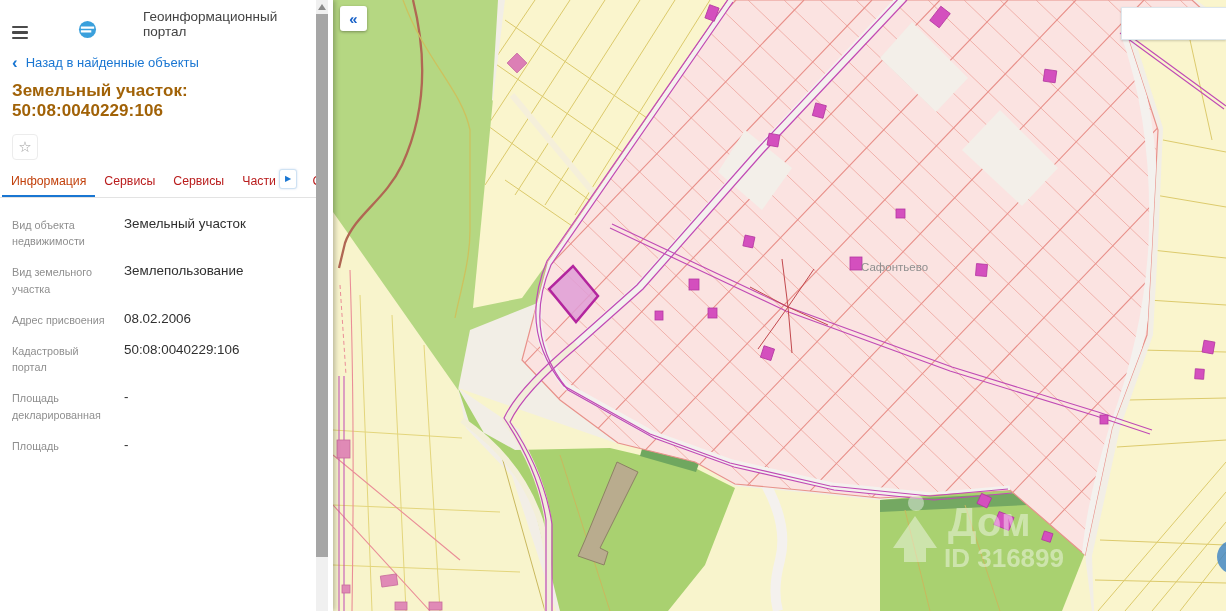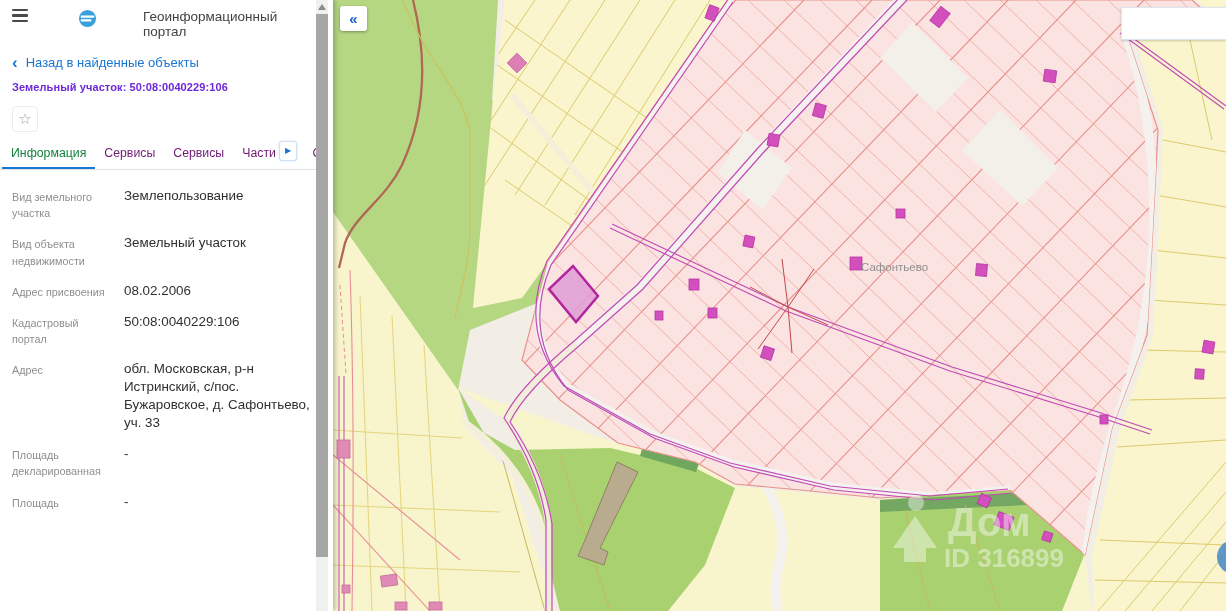--- a/index.html
+++ b/index.html
@@ -12,35 +12,35 @@
   .collapse-btn{position:absolute;left:7px;top:6px;width:27px;height:25px;background:#fff;
     border:none;border-radius:3px;box-shadow:0 1px 3px rgba(0,0,0,.35);color:#1a63c8;
     font-size:15px;font-weight:bold;line-height:25px;text-align:center;cursor:pointer;padding:0;}
   .map-topright{position:absolute;right:0;top:7px;width:104px;height:31px;background:#fff;
     border:1px solid #dde6ec;border-right:none;box-shadow:0 1px 2px rgba(0,0,0,.18);}
 
   
   .sidebar{position:absolute;left:0;top:0;width:333px;height:611px;background:#fff;z-index:5;
     box-shadow:2px 0 5px rgba(0,0,0,.25);}
   .sb-content{position:absolute;left:0;top:0;width:316px;height:611px;overflow:hidden;}
-  .sb-header{display:flex;align-items:flex-start;padding:9px 12px 6px 12px;gap:36px;}
+  .sb-header{display:flex;align-items:flex-end;padding:9px 12px 6px 12px;gap:36px;}
   .burger{width:18px;height:13px;display:flex;flex-direction:column;justify-content:space-between;cursor:pointer;}
   .burger i{display:block;height:2.4px;background:#4a4a4a;border-radius:1px;}
   .logo{margin-left:14px;width:19px;height:19px;flex:none;}
   .app-title{margin-left:10px;font-size:13.5px;color:#424242;}
   .back{display:flex;align-items:center;padding:10px 12px 2px 12px;color:#1976d2;font-size:13px;cursor:pointer;text-decoration:none;}
   .back .chev{font-size:17px;line-height:13px;margin-right:8px;font-weight:bold;}
-  h1.title{margin:9px 12px 0 12px;font-size:11px;font-weight:600;color:#6d28d9;letter-spacing:.1px;}
+  h1.title{margin:9px 12px 0 12px;font-size:17px;font-weight:600;color:#a16207;letter-spacing:.1px;}
   .fav{margin:13px 12px 4px 12px;width:26px;height:26px;border:1px solid #ececec;border-radius:4px;
     background:#fff;color:#9e9e9e;font-size:15px;line-height:24px;text-align:center;padding:0;cursor:pointer;}
   .tabs-wrap{position:relative;border-bottom:1px solid #e3e3e3;margin-top:2px;}
   .tabs{display:flex;overflow:hidden;padding:0 4px 0 2px;}
   .tab{flex:none;background:none;border:none;border-bottom:2px solid transparent;padding:8px 9px 7px 9px;
-    font-size:12.3px;color:#701a75;cursor:pointer;white-space:nowrap;font-family:inherit;}
-  .tab.active{color:#15803d;border-bottom-color:#1976d2;font-weight:500;}
+    font-size:12.3px;color:#b91c1c;cursor:pointer;white-space:nowrap;font-family:inherit;}
+  .tab.active{color:#c2410c;border-bottom-color:#1976d2;font-weight:500;}
   .tabs-scroll{position:absolute;right:19px;top:3px;width:18px;height:20px;background:#fff;
     border:1px solid #cfe2f3;border-radius:3px;color:#1976d2;font-size:8px;line-height:18px;
     text-align:center;cursor:pointer;box-shadow:0 0 2px rgba(60,120,200,.25);padding:0;}
   .fields{padding:4px 6px 0 12px;}
   .row{display:flex;margin-top:13px;}
   .lbl{flex:none;width:104px;font-size:10.8px;color:#8f8f8f;line-height:1.5;padding-top:2px;}
   .val{margin-left:8px;font-size:13.4px;color:#303030;line-height:1.34;width:192px;}
   
   .sb-scroll{position:absolute;right:5px;top:0;width:12px;height:611px;background:#f0f0f0;}
   .sb-up{position:absolute;top:0;left:0;width:12px;height:14px;cursor:pointer;}
@@ -231,44 +231,40 @@
 
   <button class="tab">Сос</button>
 </div>
         <button class="tabs-scroll">
           <span>▶</span>
         </button>
       </div>
 
       <div class="fields">
   <div class="row">
+    <div class="lbl">Вид объекта недвижимости</div>
+    <div class="val">Земельный участок</div>
+  </div>
+
+  <div class="row">
     <div class="lbl">Вид земельного участка</div>
     <div class="val">Землепользование</div>
   </div>
 
   <div class="row">
-    <div class="lbl">Вид объекта недвижимости</div>
-    <div class="val">Земельный участок</div>
-  </div>
-
-  <div class="row">
     <div class="lbl">Адрес присвоения</div>
     <div class="val">08.02.2006</div>
   </div>
 
   <div class="row">
     <div class="lbl">Кадастровый портал</div>
     <div class="val">50:08:0040229:106</div>
   </div>
 
 
-  <div class="row">
-    <div class="lbl">Адрес</div>
-    <div class="val">обл. Московская, р-н Истринский, с/пос. Бужаровское, д. Сафонтьево, уч. 33</div>
-  </div>
 
 
   <div class="row">
     <div class="lbl">Площадь декларированная</div>
     <div class="val">-</div>
   </div>
 
   <div class="row">
     <div class="lbl">Площадь</div>
     <div class="val">-</div>

